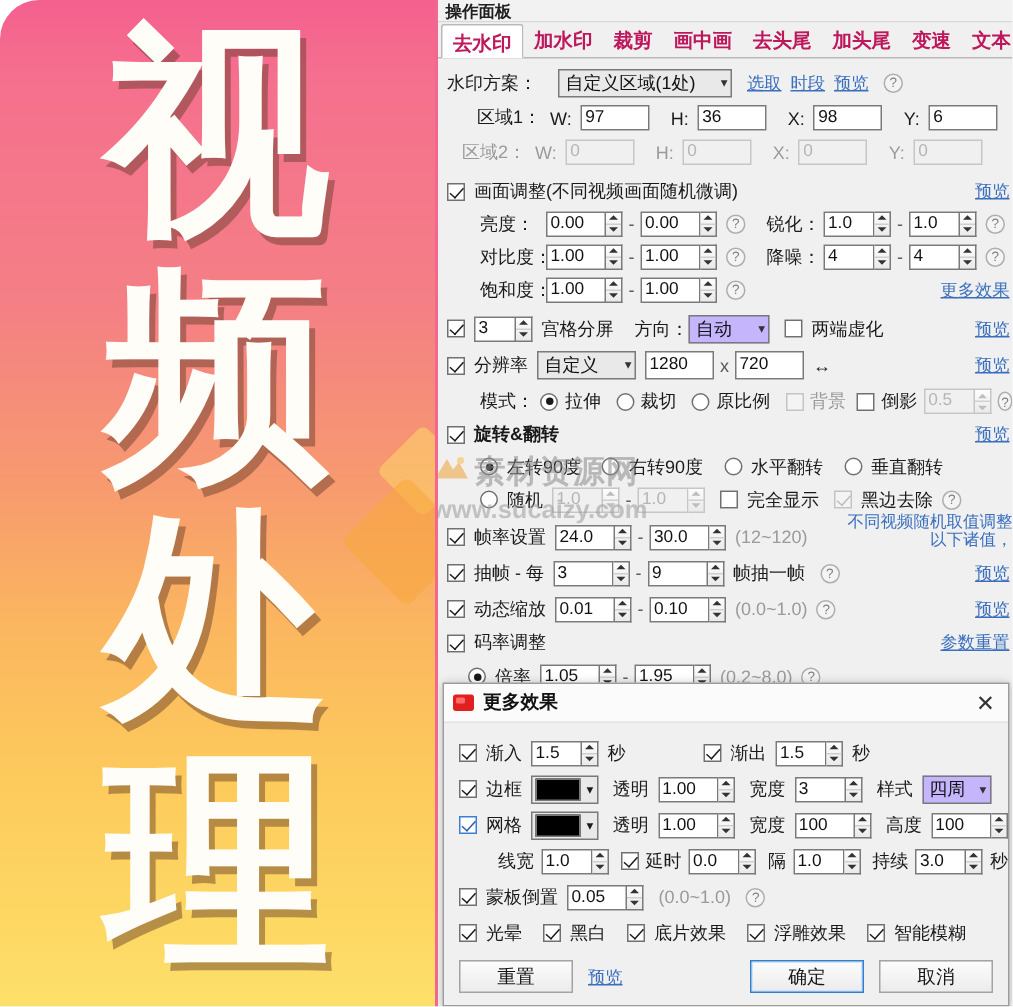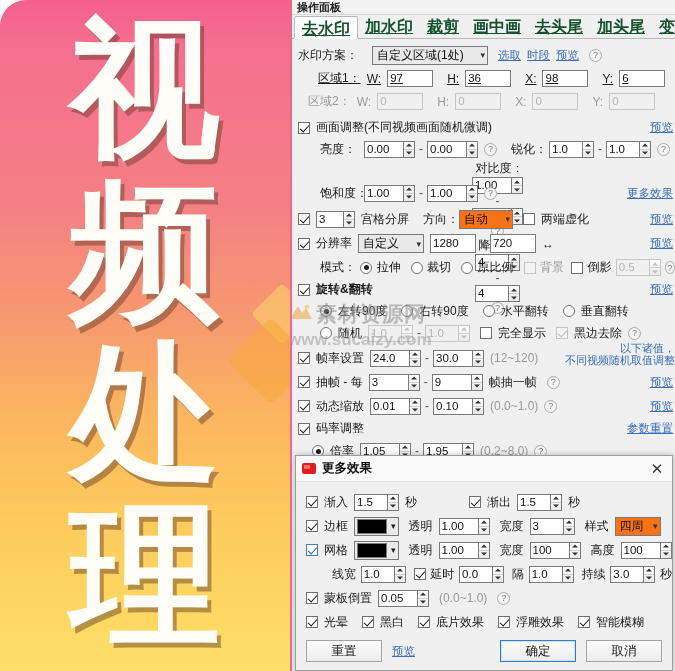--- a/index.html
+++ b/index.html
@@ -71,25 +71,24 @@
   .tabstrip {
     display:flex; align-items:flex-end;
     height:24px;
     background:#f0f0f0;
     border-bottom:1px solid #b9b9b9;
     padding-left:2px;
   }
   .tab {
     height:23px; line-height:23px;
     padding:0 7px;
-    font-size:16px; font-weight:bold;
-    color:#14532d;
+    font-size:13px; font-weight:bold;
+    color:#be185d;
     white-space:nowrap;
     cursor:default;
-    text-decoration:underline;
   }
   .tab.active {
     background:#ffffff;
     border:1px solid #b9b9b9;
     border-bottom:1px solid #ffffff;
     border-radius:2px 2px 0 0;
     margin-bottom:-1px;
   }
 
   .body { padding:4px 0 0 0; position:relative; }
@@ -129,21 +128,21 @@
   .spin.dis i:last-child:before { border-top-color:#bdbdbd; }
 
   .numfield { display:inline-flex; align-items:center; }
 
   
   .sel {
     height:19px; border:1px solid #7a7a7a; background:#e9e9e9;
     display:inline-flex; align-items:center; justify-content:space-between;
     font-size:12px; padding:0 2px 0 4px; color:#111;
   }
-  .sel.white { background:#f97316; }
+  .sel.white { background:#c4b5fd; }
   .sel.dis { background:#f0f0f0; border-color:#c8c8c8; color:#b4b4b4; }
   .sel .cv { margin-left:6px; font-size:9px; color:#333; }
   .sel.dis .cv { color:#bbb; }
 
   
   .cb { width:12px; height:12px; border:1px solid #707070; background:#fff;
         display:inline-block; position:relative; flex:0 0 12px; }
   .cb.on:after {
     content:""; position:absolute; left:3px; top:0px; width:4px; height:8px;
     border:solid #1a1a1a; border-width:0 1.6px 1.6px 0; transform:rotate(42deg);
@@ -259,21 +258,21 @@
         <span class="gap10"></span>
         <span class="lnk">选取</span>
         <span class="gap6"></span>
         <span class="lnk">时段</span>
         <span class="gap6"></span>
         <span class="lnk">预览</span>
         <span class="gap10"></span>
         <span class="qm">?</span>
       </div>
 
-      <div class="row" style="padding-left:26px;height:23px;text-decoration:underline;">
+      <div class="row" style="padding-left:26px;height:23px;">
         <span class="lbl">区域1：</span>
         <span class="gap6"></span>
         <span class="lbl">W:</span>
         <span class="gap6"></span>
         <span class="inp w46">97</span>
         <span class="gap14"></span>
         <span class="lbl">H:</span>
         <span class="gap6"></span>
         <span class="inp w46">36</span>
         <span class="gap14"></span>
@@ -348,21 +347,21 @@
           <span class="inp w34">1.0</span>
           <span class="spin">
               <i></i>
               <i></i>
             </span>
         </span>
         <span class="gap6"></span>
         <span class="qm">?</span>
       </div>
 
-      <div class="row" style="padding-left:28px;height:22px;flex-direction:column;">
+      <div class="row" style="padding-left:28px;height:22px;">
         <span class="lbl" style="width:44px;">对比度：</span>
         <span class="numfield">
           <span class="inp w40">1.00</span>
           <span class="spin">
               <i></i>
               <i></i>
             </span>
         </span>
         <span class="dash">-</span>
         <span class="numfield">
@@ -548,22 +547,22 @@
         <span class="gap10"></span>
         <span class="cb dis on"></span>
         <span class="gap6"></span>
         <span class="lbl">黑边去除</span>
         <span class="gap6"></span>
         <span class="qm">?</span>
       </div>
 
       <div style="position:relative;height:2px;">
         <div class="note" style="position:absolute;right:0;top:-2px;line-height:12px;width:200px;">
+          <div>不同视频随机取值调整</div>
           <div>以下诸值，</div>
-          <div>不同视频随机取值调整</div>
         </div>
       </div>
 
       <div class="row" style="height:24px;">
         <span class="cb on"></span>
         <span class="gap6"></span>
         <span class="lbl">帧率设置</span>
         <span class="gap6"></span>
         <span class="numfield">
           <span class="inp w40">24.0</span>

